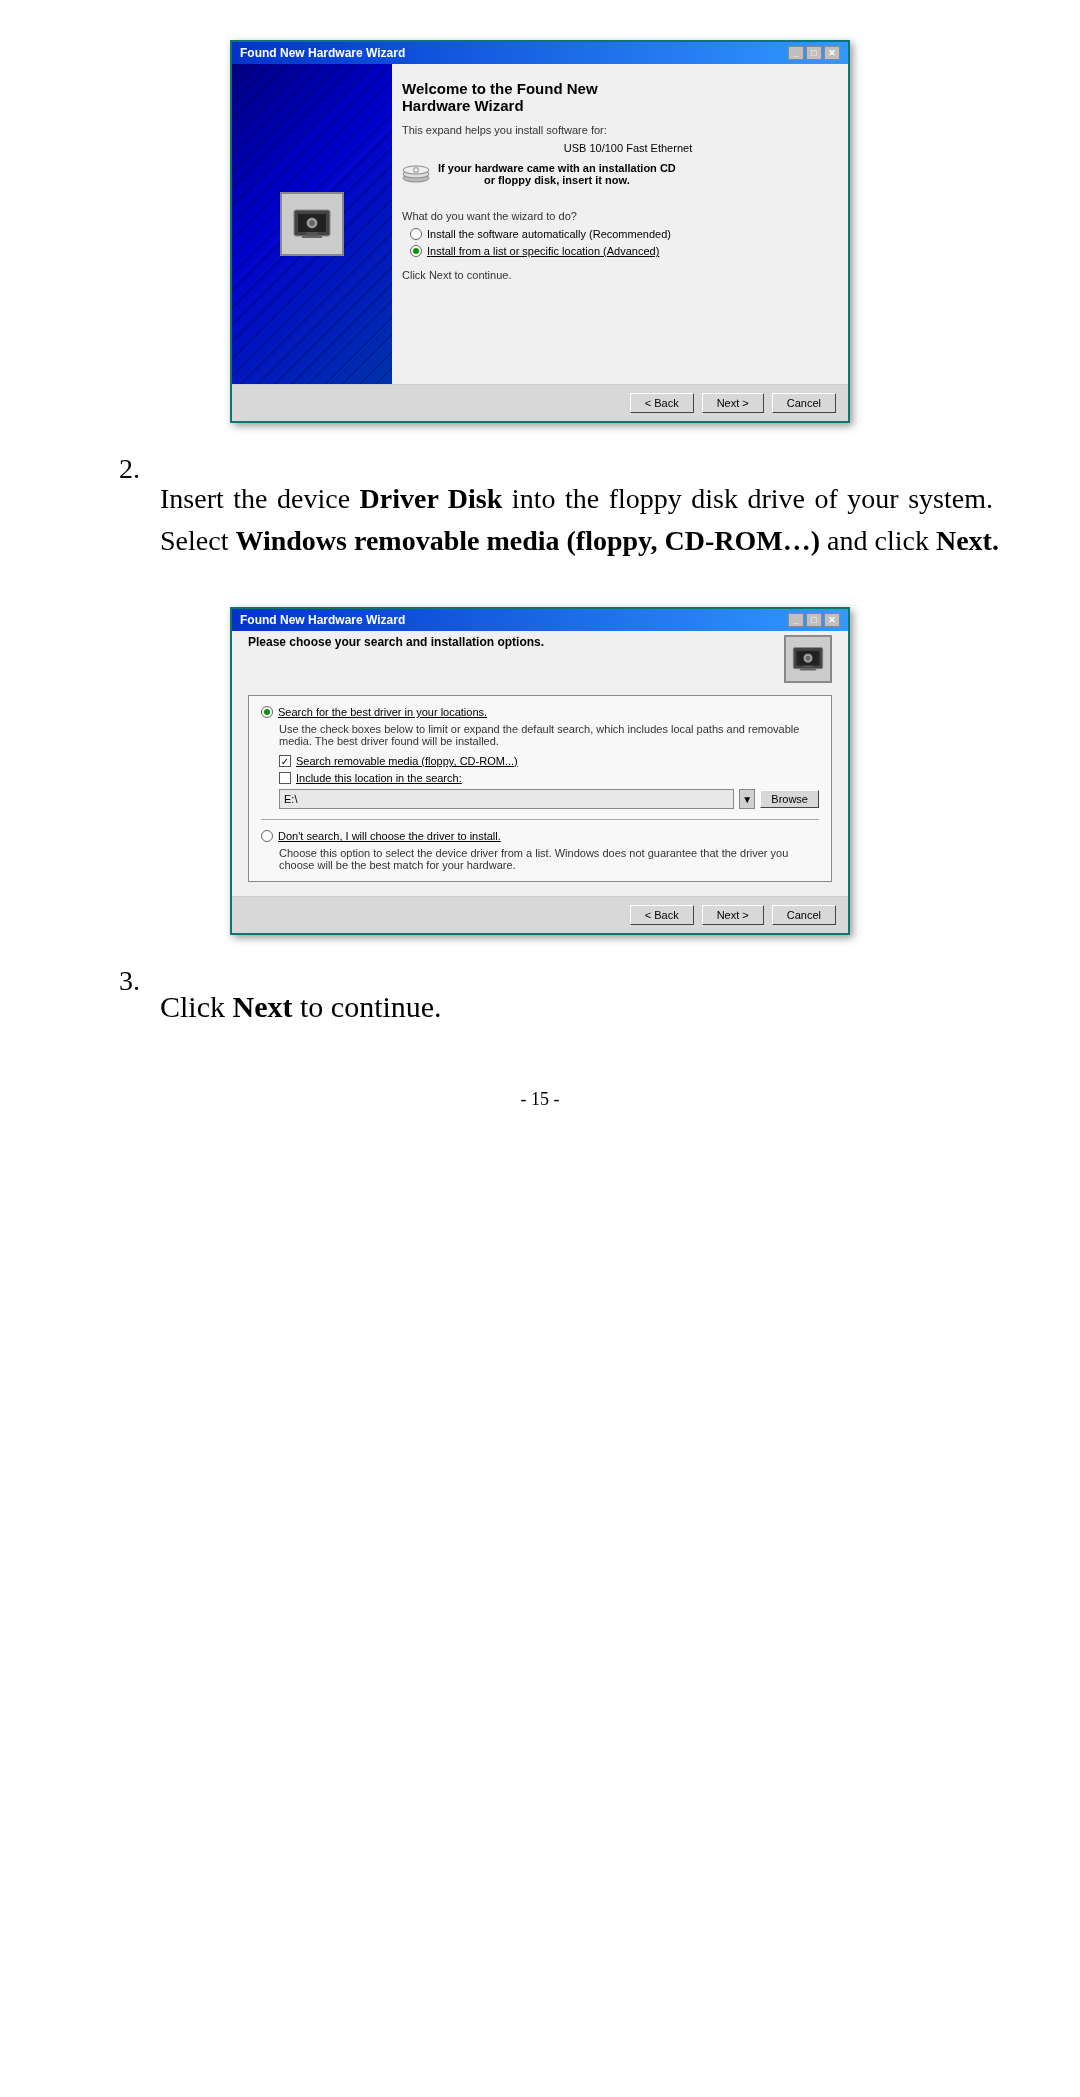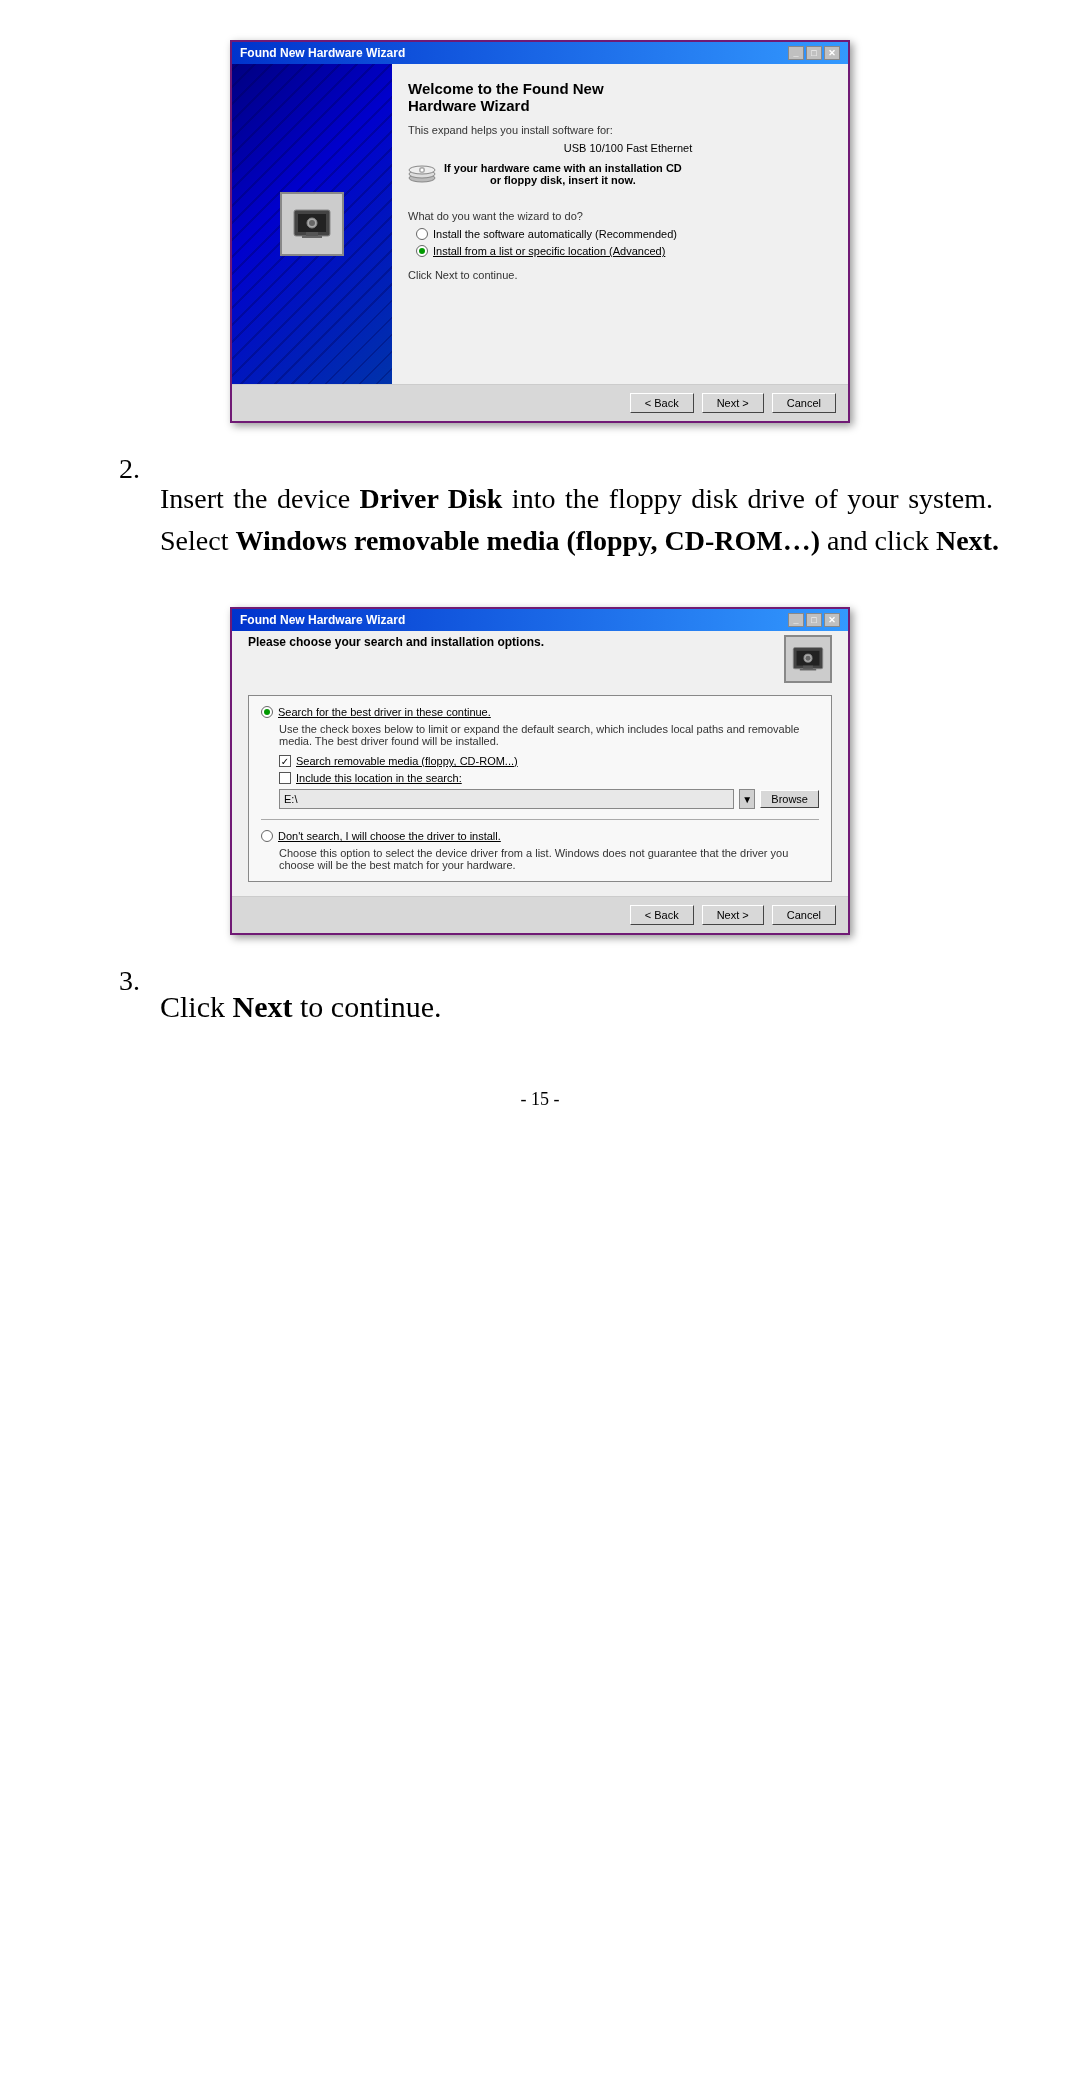--- a/index.html
+++ b/index.html
@@ -7,21 +7,21 @@
       background: #ffffff;
       font-family: 'Times New Roman', serif;
       width: 1080px;
       min-height: 2097px;
       padding: 40px 80px;
       color: #000;
     }
 
     
     .wizard-dialog {
-      border: 2px solid #701a75;
+      border: 2px solid #0f766e;
       background: #f0f0f0;
       width: 620px;
       margin: 0 auto 30px auto;
       font-family: Arial, Helvetica, sans-serif;
       font-size: 12px;
       box-shadow: 3px 3px 8px rgba(0,0,0,0.4);
     }
 
     .wizard-titlebar {
       background: linear-gradient(to right, #0033cc, #3399ff);
@@ -91,21 +91,21 @@
       display: flex;
       align-items: center;
       justify-content: center;
       font-size: 28px;
       position: relative;
       z-index: 1;
     }
 
     .wizard-content {
       flex: 1;
-      padding: 16px 16px;
+      padding: 16px 10px;
     }
 
     .wizard-welcome-title {
       font-size: 15px;
       font-weight: bold;
       margin-bottom: 10px;
       color: #000;
     }
 
     .wizard-text {
@@ -457,21 +457,21 @@
           <circle cx="22" cy="21" r="5" fill="#aaa" stroke="#888"></circle>
           <circle cx="22" cy="21" r="3" fill="#666"></circle>
         </svg>
       </div>
     </div>
 
     <div class="options-box">
 
       <div class="radio-option">
         <div class="radio-circle selected"></div>
-        <span class="underline-link" style="font-size:11px;">Search for the best driver in these continue.</span>
+        <span class="underline-link" style="font-size:11px;">Search for the best driver in your locations.</span>
       </div>
       <div class="wizard-text" style="margin-left:18px; margin-top:5px; font-size:11px;">Use the check boxes below to limit or expand the default search, which includes local paths and removable media. The best driver found will be installed.</div>
 
       <div class="checkbox-option" style="margin-left:18px; margin-top:8px;">
         <div class="checkbox-sq checked">✓</div>
         <span class="underline-link">Search removable media (floppy, CD-ROM...)</span>
       </div>
 
       <div class="checkbox-option" style="margin-left:18px;">
         <div class="checkbox-sq"></div>

